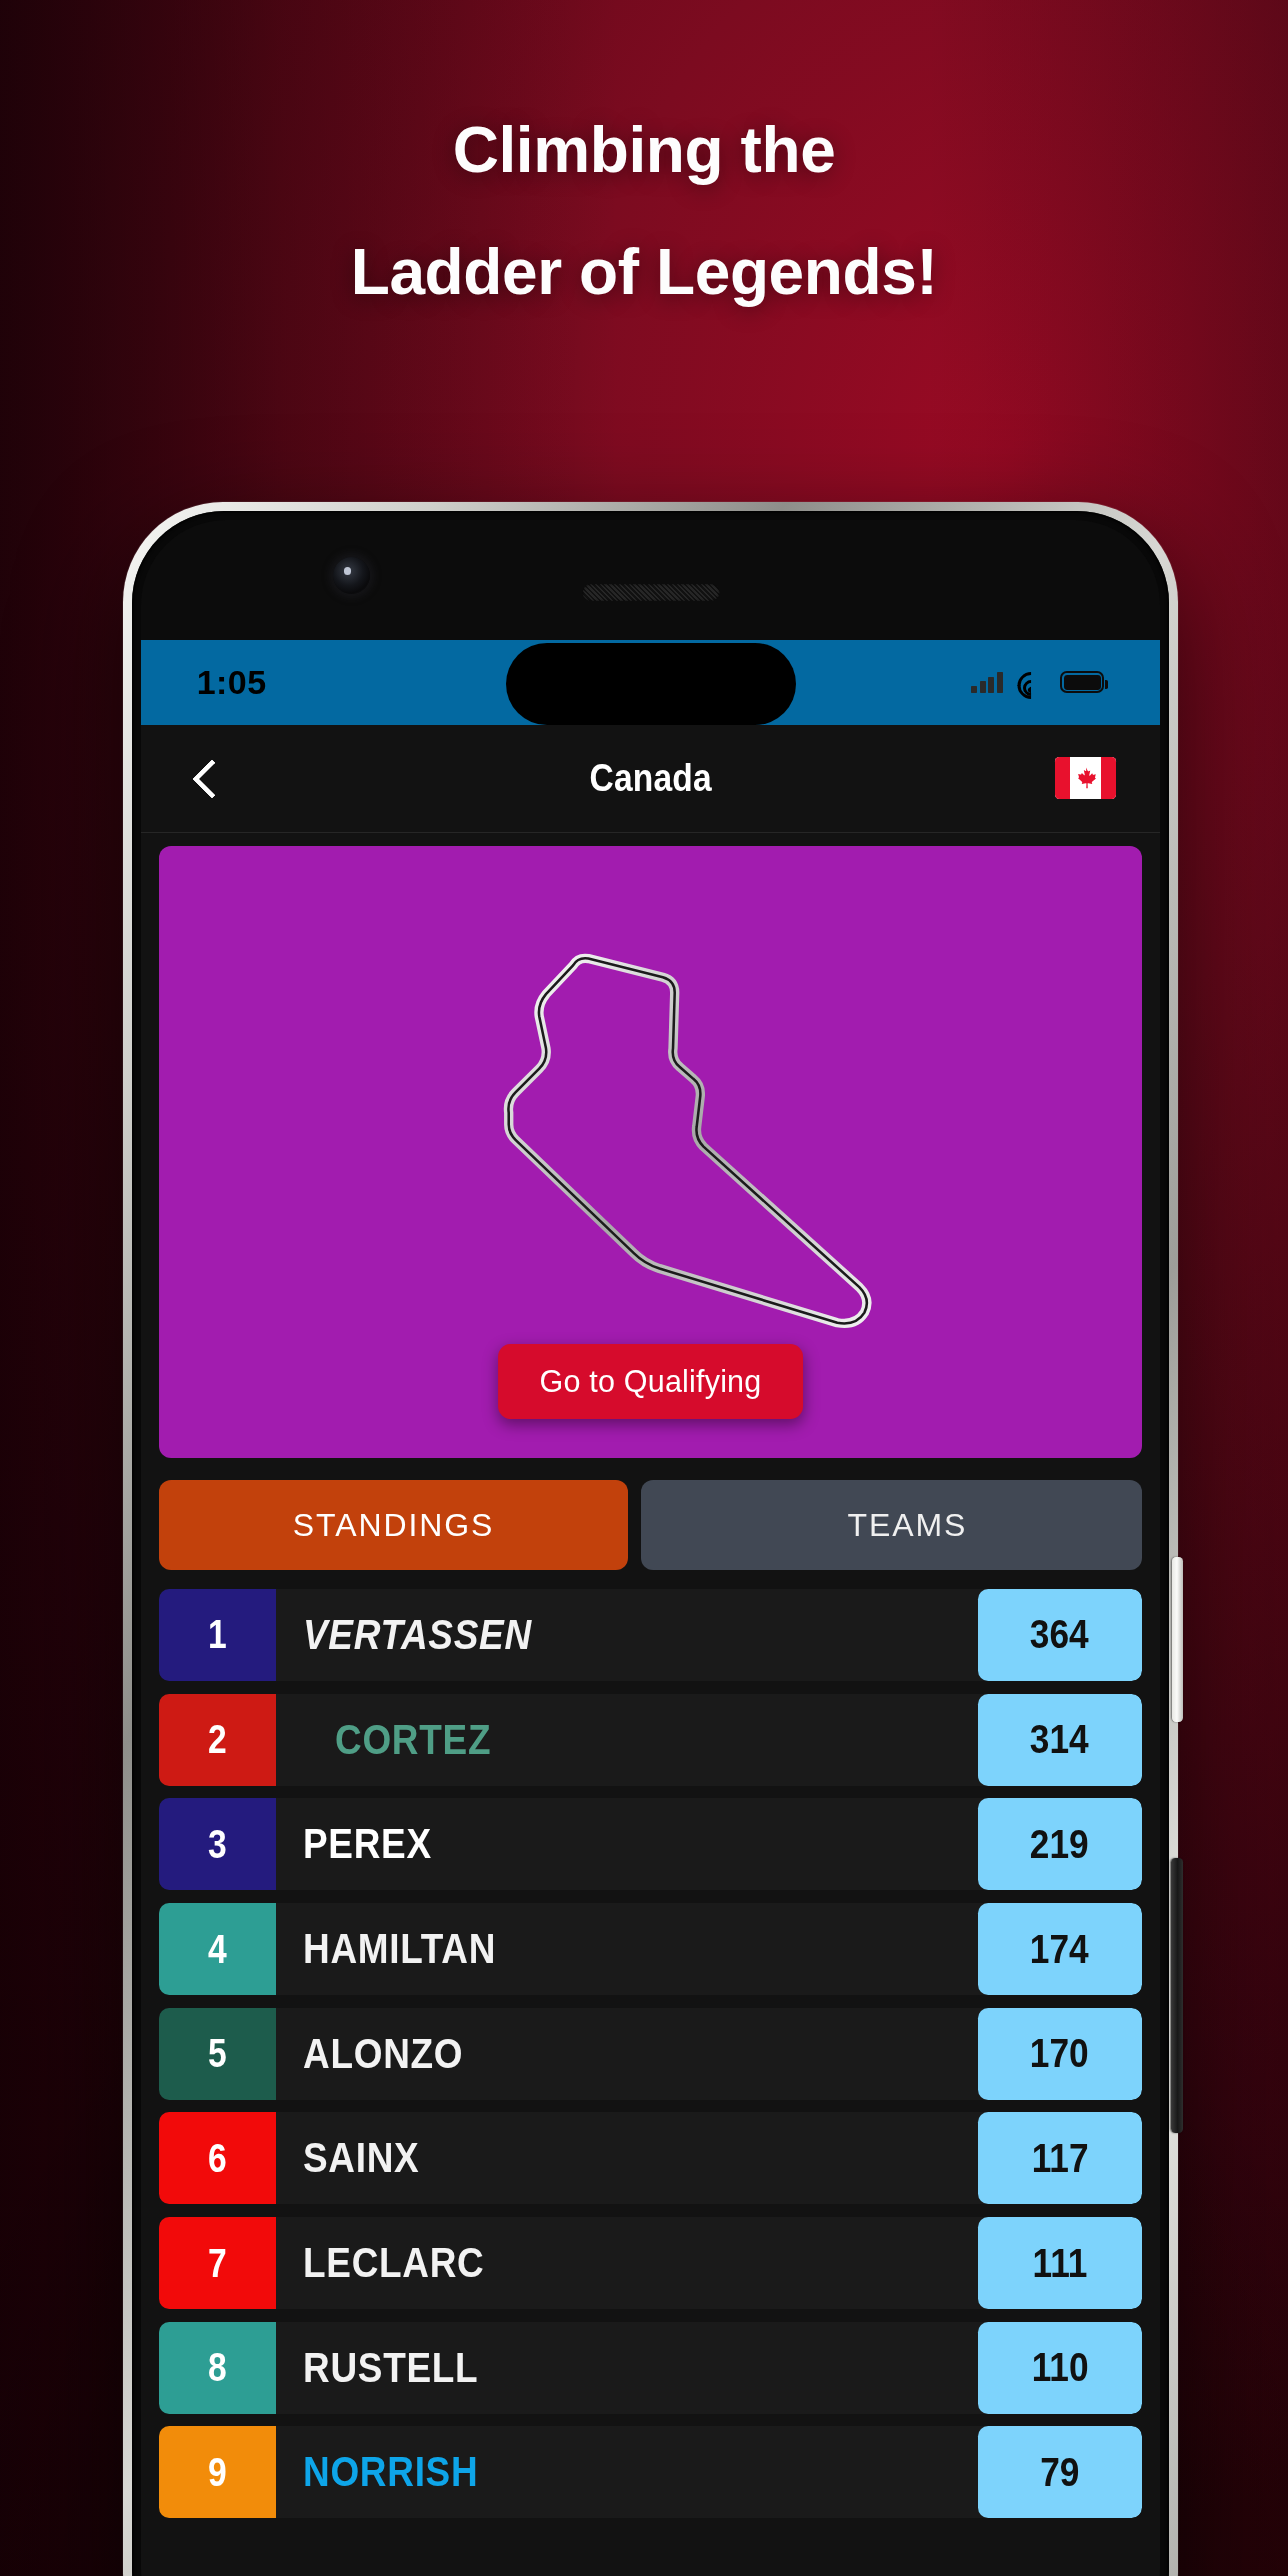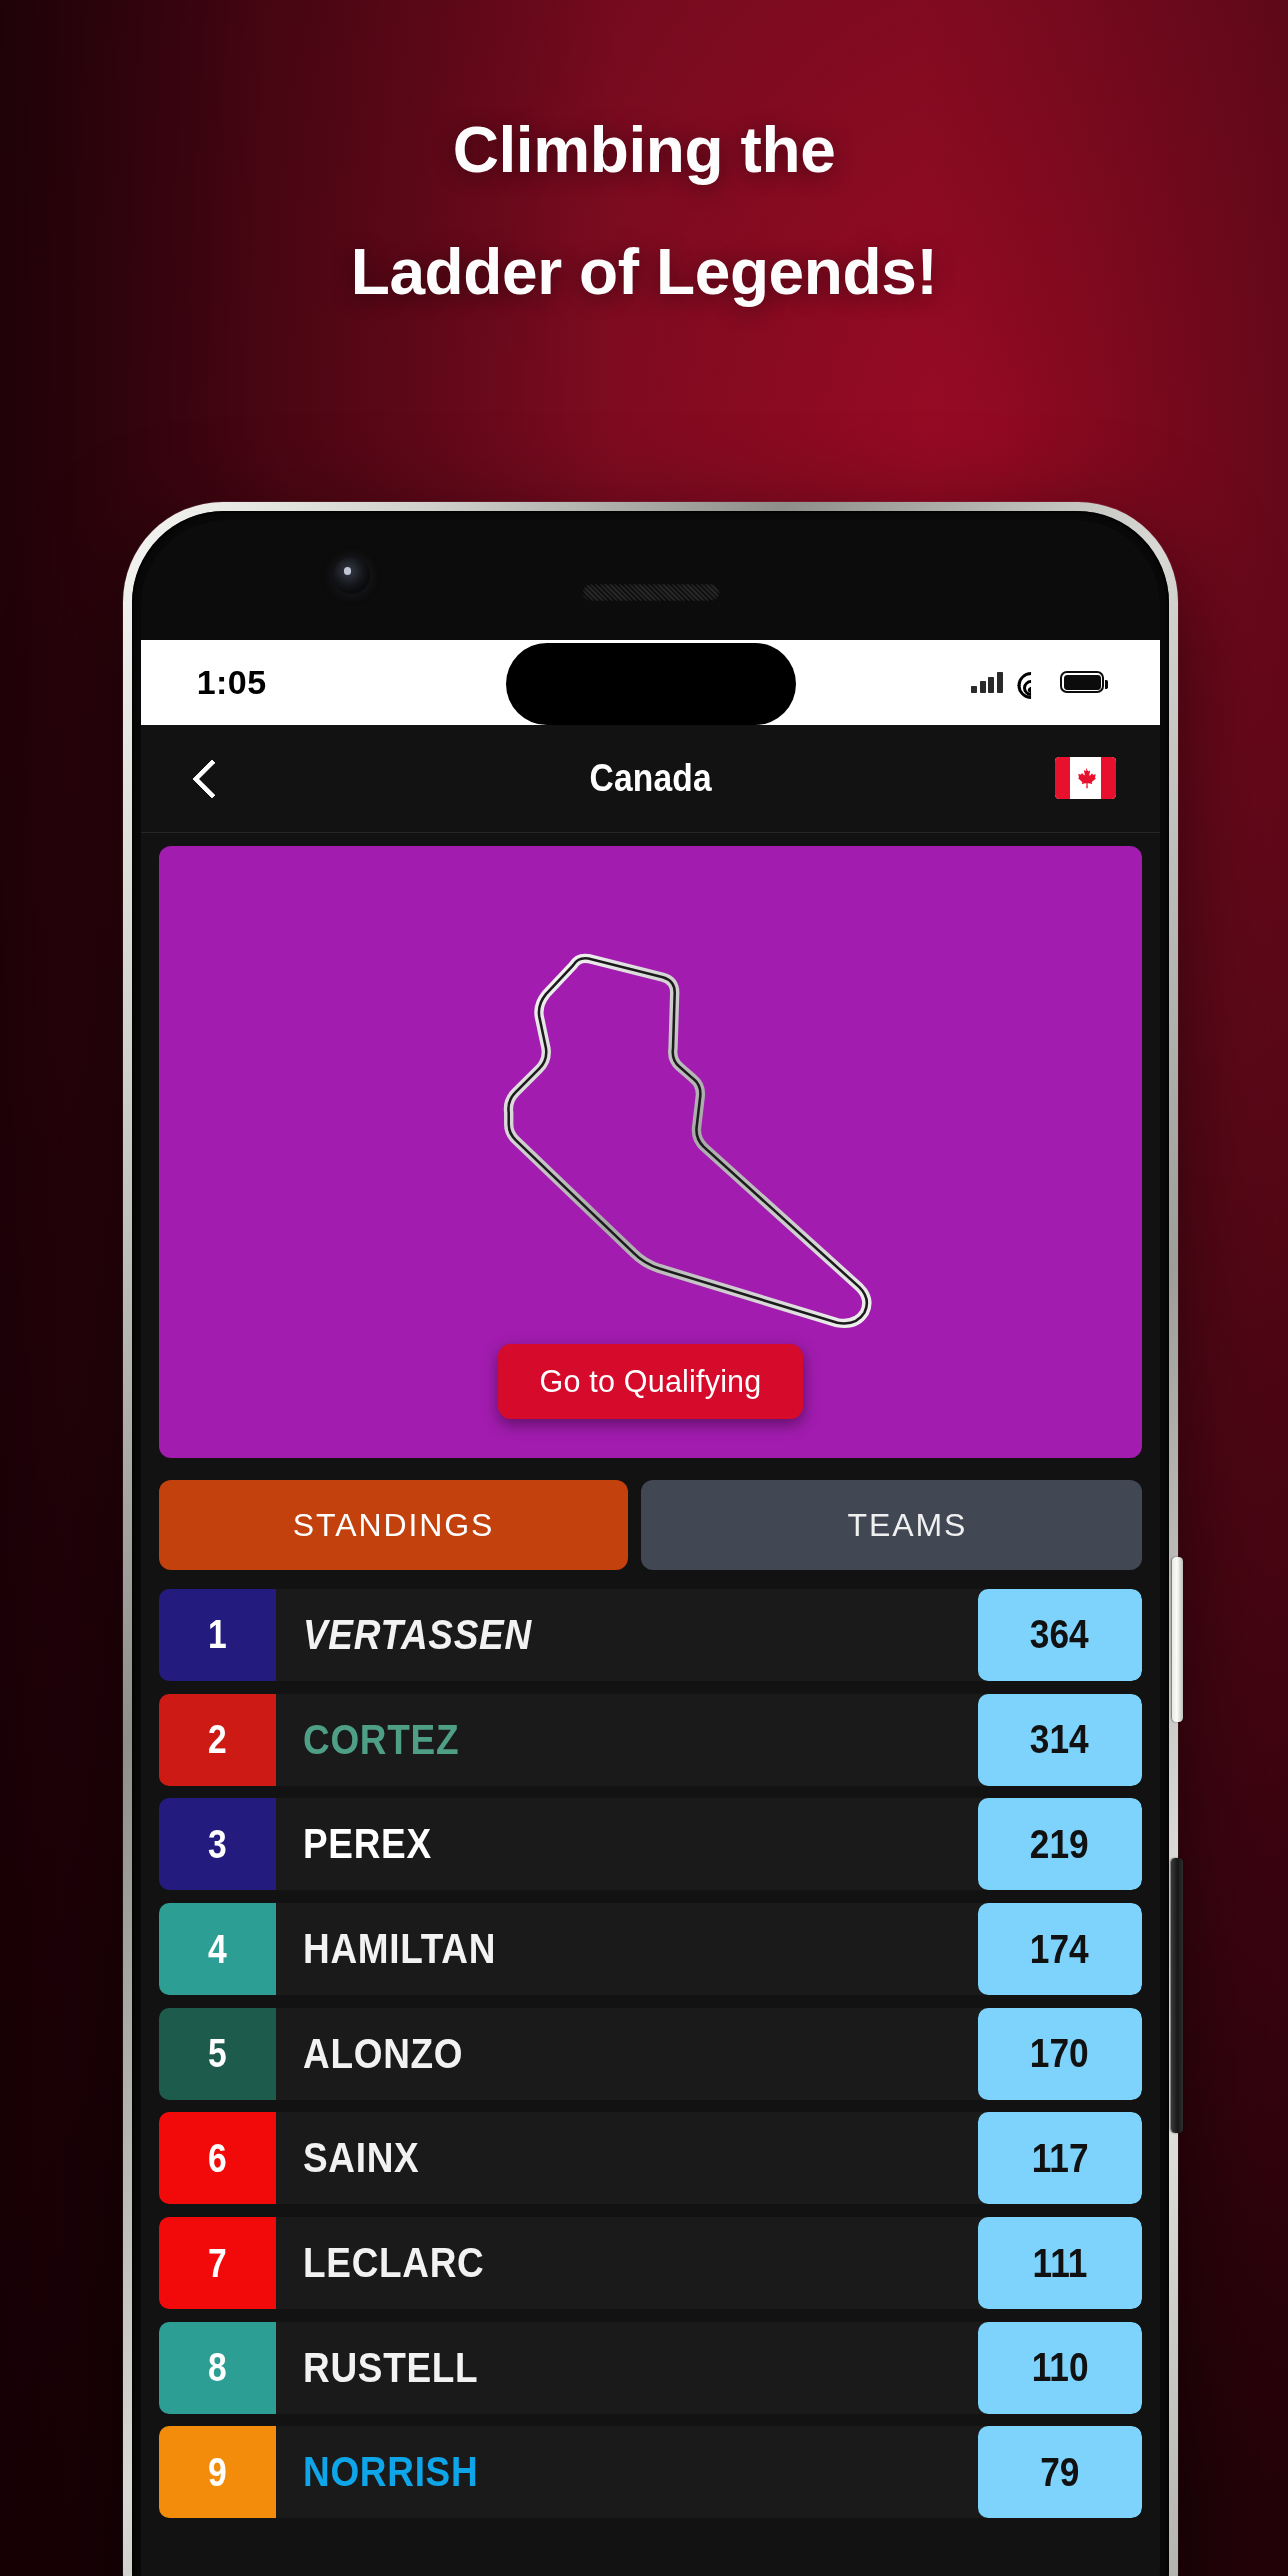--- a/index.html
+++ b/index.html
@@ -95,21 +95,21 @@
   
   .app{
     position:absolute; left:0; right:0; top:120px; bottom:0;
     background:#121212; border-radius:0;
     overflow:hidden;
   }
 
   
   .statusbar{
     position:relative; height:85px;
-    background:#ffffff;
+    background:#0369a1;
     display:flex; align-items:center; justify-content:space-between;
     padding:0 56px;
   }
   .sb-time{ color:#000; font-size:34px; font-weight:bold; letter-spacing:0.4px; }
   .island{
     position:absolute; left:50%; transform:translateX(-50%); top:3.4px;
     width:290px; height:82px; border-radius:46px; background:#000;
   }
   .sb-right{ display:flex; align-items:center; gap:13.6px; }
   .sig{ display:flex; align-items:flex-end; gap:2.5px; height:22px; }
@@ -316,21 +316,21 @@
                 <span>VERTASSEN</span>
               </div>
               <div class="pts">
                 <span>364</span>
               </div>
             </div>
             <div class="row">
               <div class="pos" style="background: rgb(206, 26, 20);">
                 <span>2</span>
               </div>
-              <div class="drv" style="color: rgb(79, 158, 134);">
+              <div class="drv" style="color: rgb(79, 158, 134); margin-left: 32px;">
                 <span>CORTEZ</span>
               </div>
               <div class="pts">
                 <span>314</span>
               </div>
             </div>
             <div class="row">
               <div class="pos" style="background: rgb(36, 27, 126);">
                 <span>3</span>
               </div>

